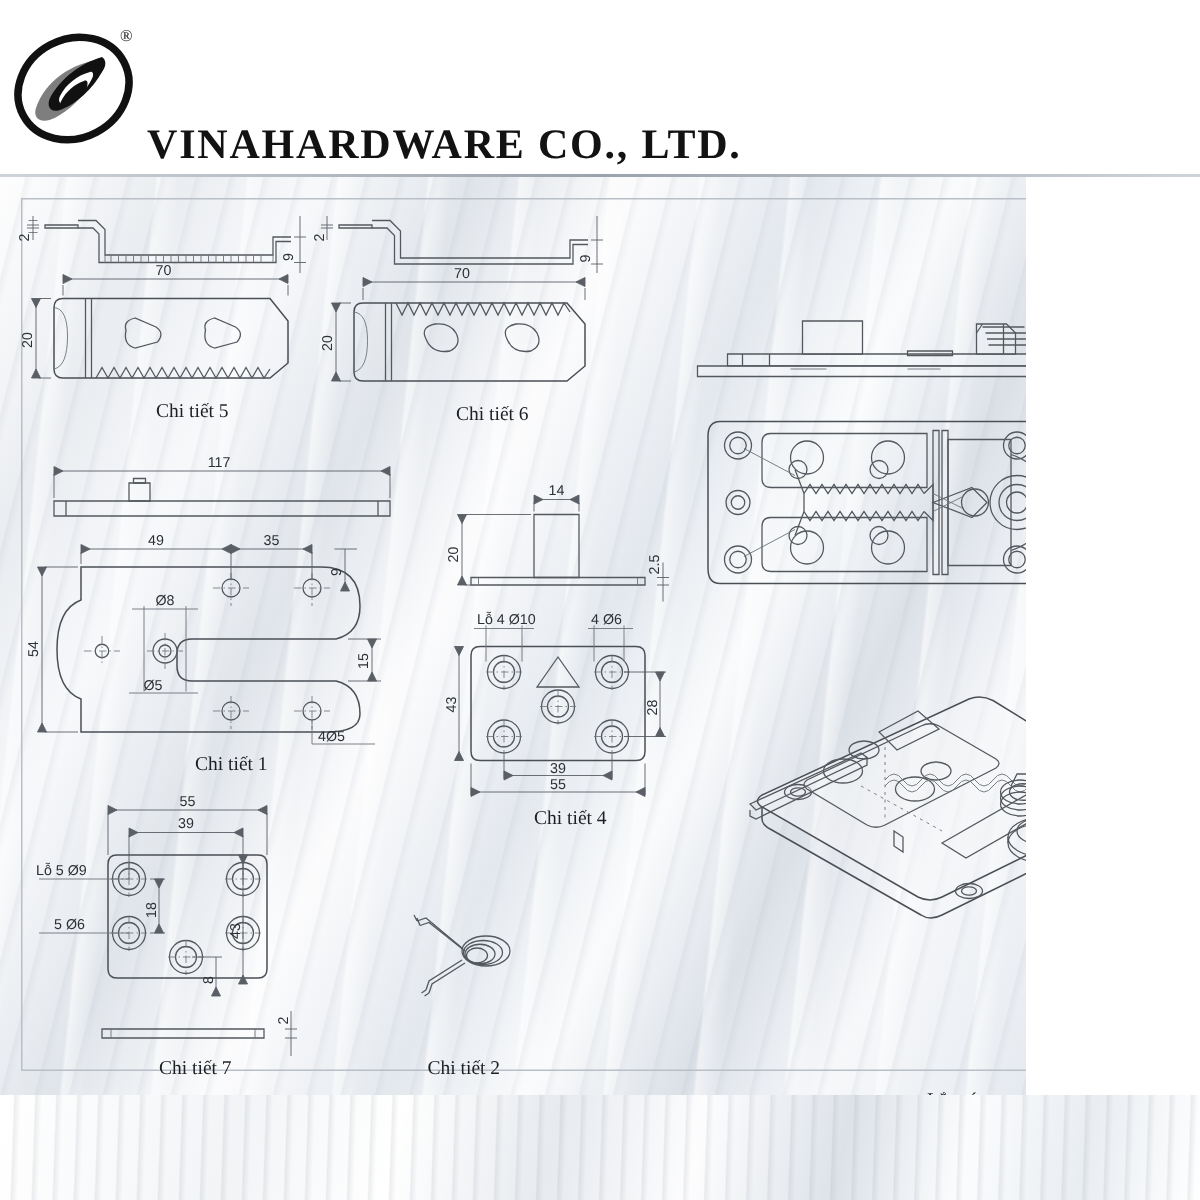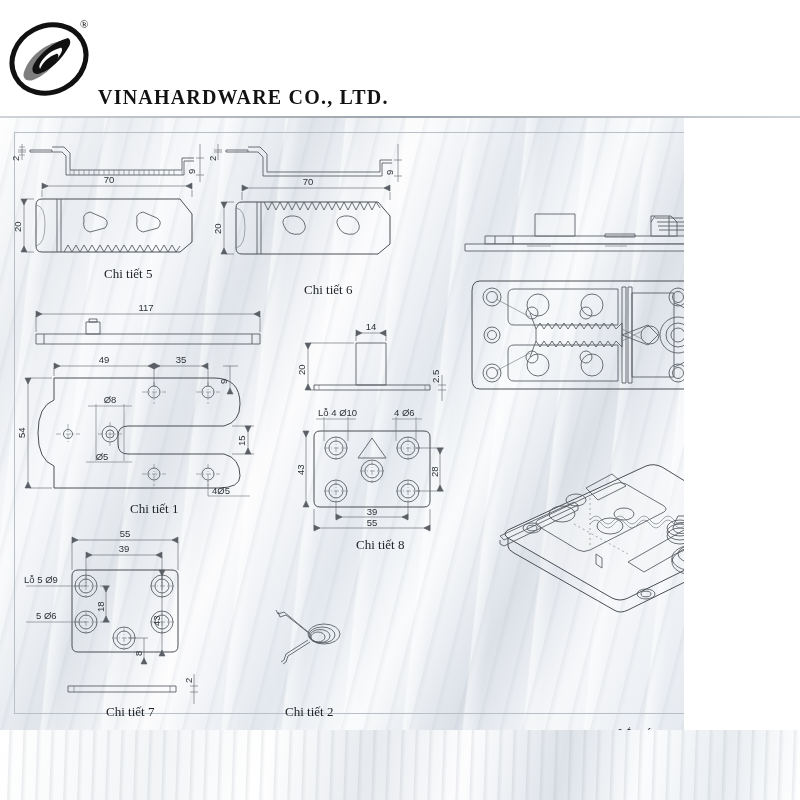--- a/index.html
+++ b/index.html
@@ -23,21 +23,21 @@
   }
   .brand-v{
     position:absolute;left:95px;top:12px;
     font-family:"Liberation Serif",serif;
     font-weight:bold;font-size:76px;line-height:76px;
     letter-spacing:2px;color:#0b0b0b;
   }
   .brand-sub{
     position:absolute;left:98px;top:86px;
     font-family:"Liberation Serif",serif;
-    font-weight:bold;font-size:20px;line-height:22px;
+    font-weight:bold;font-size:28px;line-height:22px;
     letter-spacing:1.2px;color:#121212;
   }
   .reg-mark{
     position:absolute;left:80px;top:18px;
     font-size:11px;color:#111;
   }
   .header-rule{
     position:absolute;left:0;top:116px;width:800px;height:2px;
     background:linear-gradient(to right,#cfd4da,#9aa2ab,#cfd4da);
   }
@@ -268,21 +268,21 @@
         <text class="dtxt" x="96" y="51" text-anchor="middle">70</text>
         <g class="dim">
           <path d="M12 68 L12 120"></path>
           <path d="M9 68 L12 74 L15 68 Z" fill="#5a5f66"></path>
           <path d="M9 120 L12 114 L15 120 Z" fill="#5a5f66"></path>
           <path d="M14 68 L22 68 M14 120 L22 120"></path>
         </g>
         <text class="dtxt" x="9" y="100" transform="rotate(-90 9 100)">20</text>
       </svg>
     </div>
-    <div class="part-label" style="left:304px;top:164px;text-align:right;">Chi tiết 6</div>
+    <div class="part-label" style="left:304px;top:150px;text-align:right;">Chi tiết 6</div>
 
     <div class="dw" style="left:455px;top:78px;">
       <svg width="320" height="70" viewBox="0 0 320 70">
         <g class="ln">
           <path d="M30 40 L300 40 L300 48 L30 48 Z" fill="#f6f7f9" fill-opacity=".4"></path>
           <path d="M10 48 L250 48 L250 55 L10 55 Z" fill="#f6f7f9" fill-opacity=".4"></path>
           <path d="M80 18 L120 18 L120 40 L80 40 Z" fill="#f2f4f6" fill-opacity=".5"></path>
           <path d="M40 40 L40 48 M58 40 L58 48"></path>
           <path d="M150 38 L180 38 L180 41 L150 41 Z"></path>
 
@@ -556,21 +556,21 @@
 
         <g class="dim">
           <path d="M16 215 L132 215"></path>
           <path d="M16 212 L22 215 L16 218 Z" fill="#5a5f66"></path>
           <path d="M132 212 L126 215 L132 218 Z" fill="#5a5f66"></path>
           <path d="M16 196 L16 217 M132 196 L132 217"></path>
         </g>
         <text class="dtxt" x="74" y="213" text-anchor="middle">55</text>
       </svg>
     </div>
-    <div class="part-label" style="left:356px;top:419px;">Chi tiết 8</div>
+    <div class="part-label" style="left:356px;top:419px;">Chi tiết 4</div>
 
     <div class="dw" style="left:16px;top:404px;">
       <svg width="215" height="190" viewBox="0 0 215 190">
 
         <g class="dim">
           <path d="M56 18 L162 18"></path>
           <path d="M56 15 L62 18 L56 21 Z" fill="#5a5f66"></path>
           <path d="M162 15 L156 18 L162 21 Z" fill="#5a5f66"></path>
           <path d="M56 20 L56 48 M162 20 L162 48"></path>
         </g>

